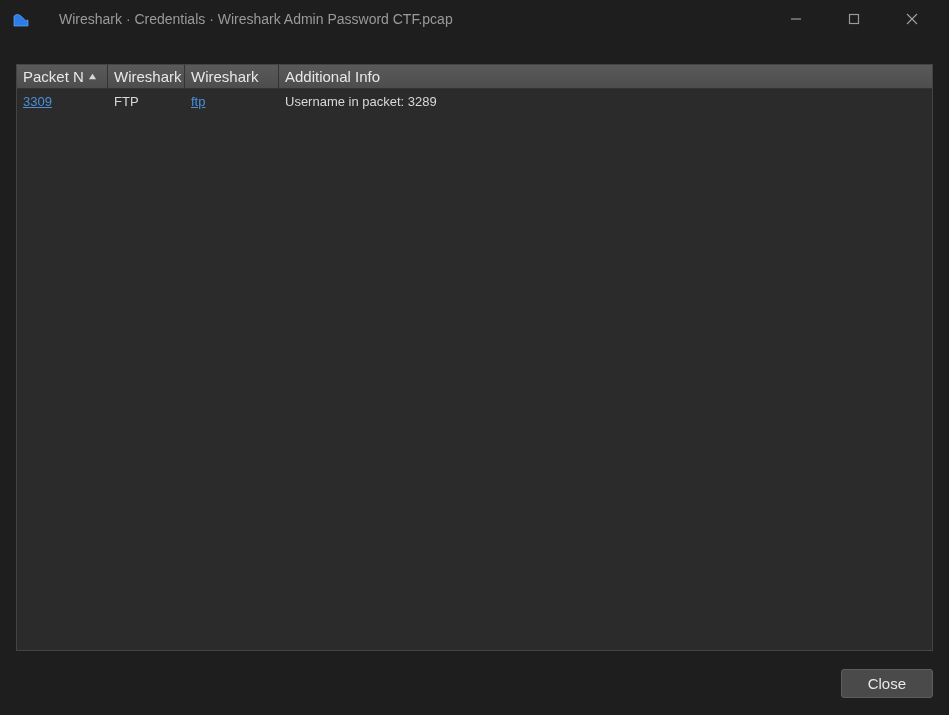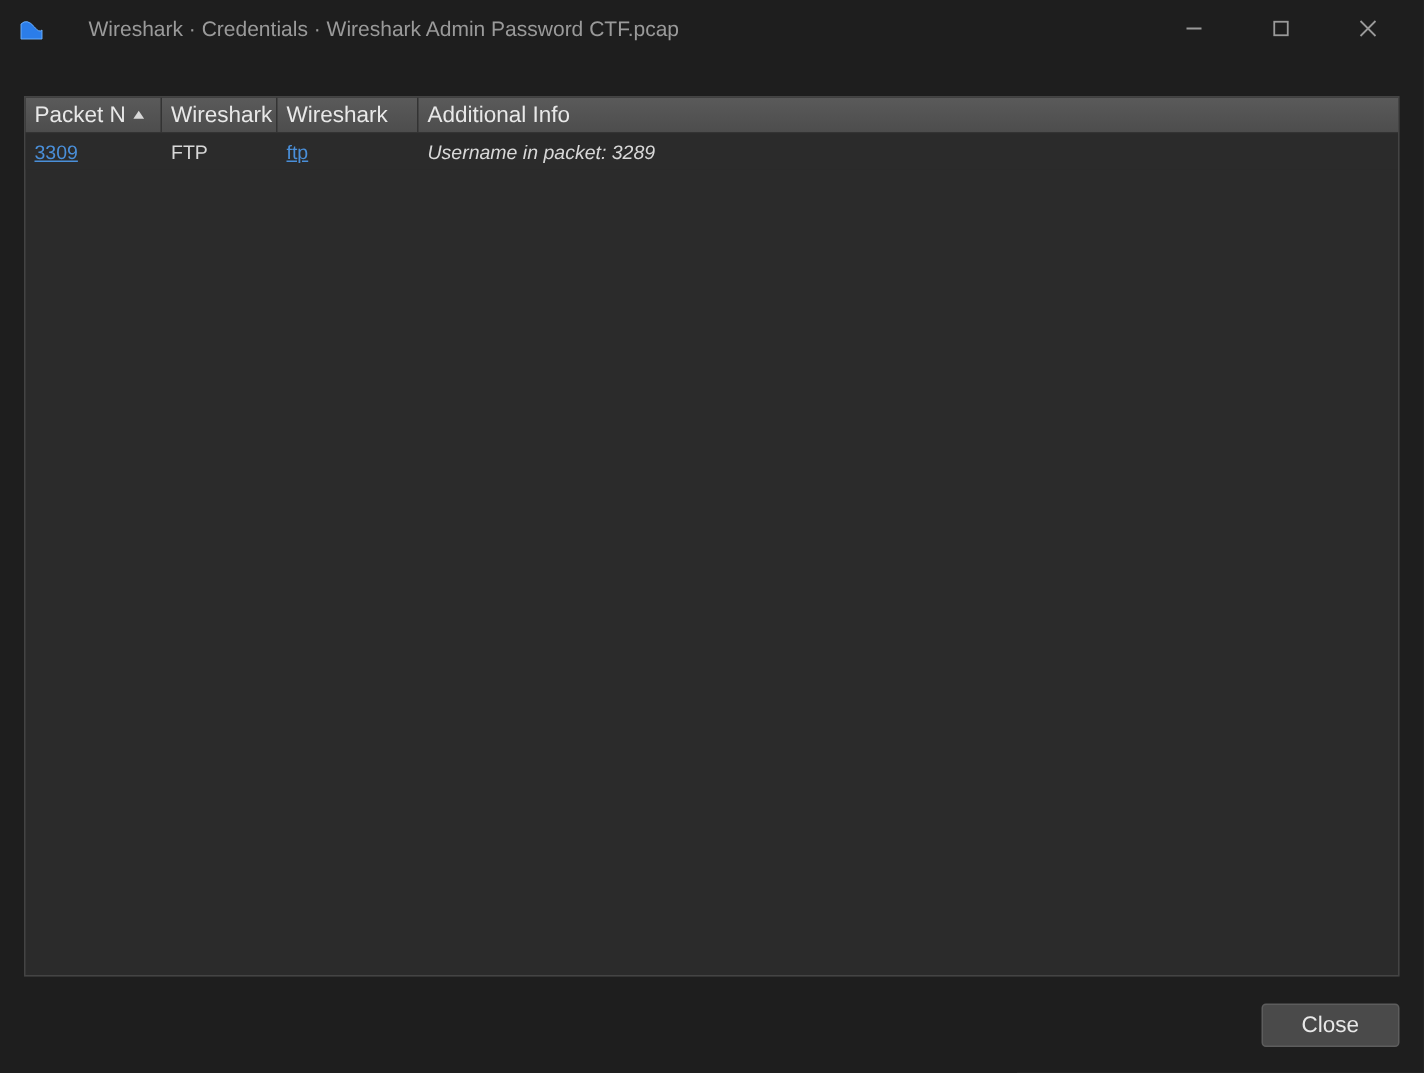--- a/index.html
+++ b/index.html
@@ -104,21 +104,21 @@
     }
     .td {
       padding: 2px 6px;
       font-size: 13px;
       white-space: nowrap;
       overflow: hidden;
     }
     .td-packet { width: 91px; }
     .td-protocol { width: 77px; color: #d8d8d8; }
     .td-username { width: 94px; }
-    .td-info { flex: 1; color: #d8d8d8; font-style: italic; }
+    .td-info { flex: 1; color: #d8d8d8; }
     .link {
       color: #4a8fd9;
       text-decoration: underline;
       cursor: pointer;
     }
     .footer {
       height: 50px;
       display: flex;
       align-items: center;
       justify-content: flex-end;

